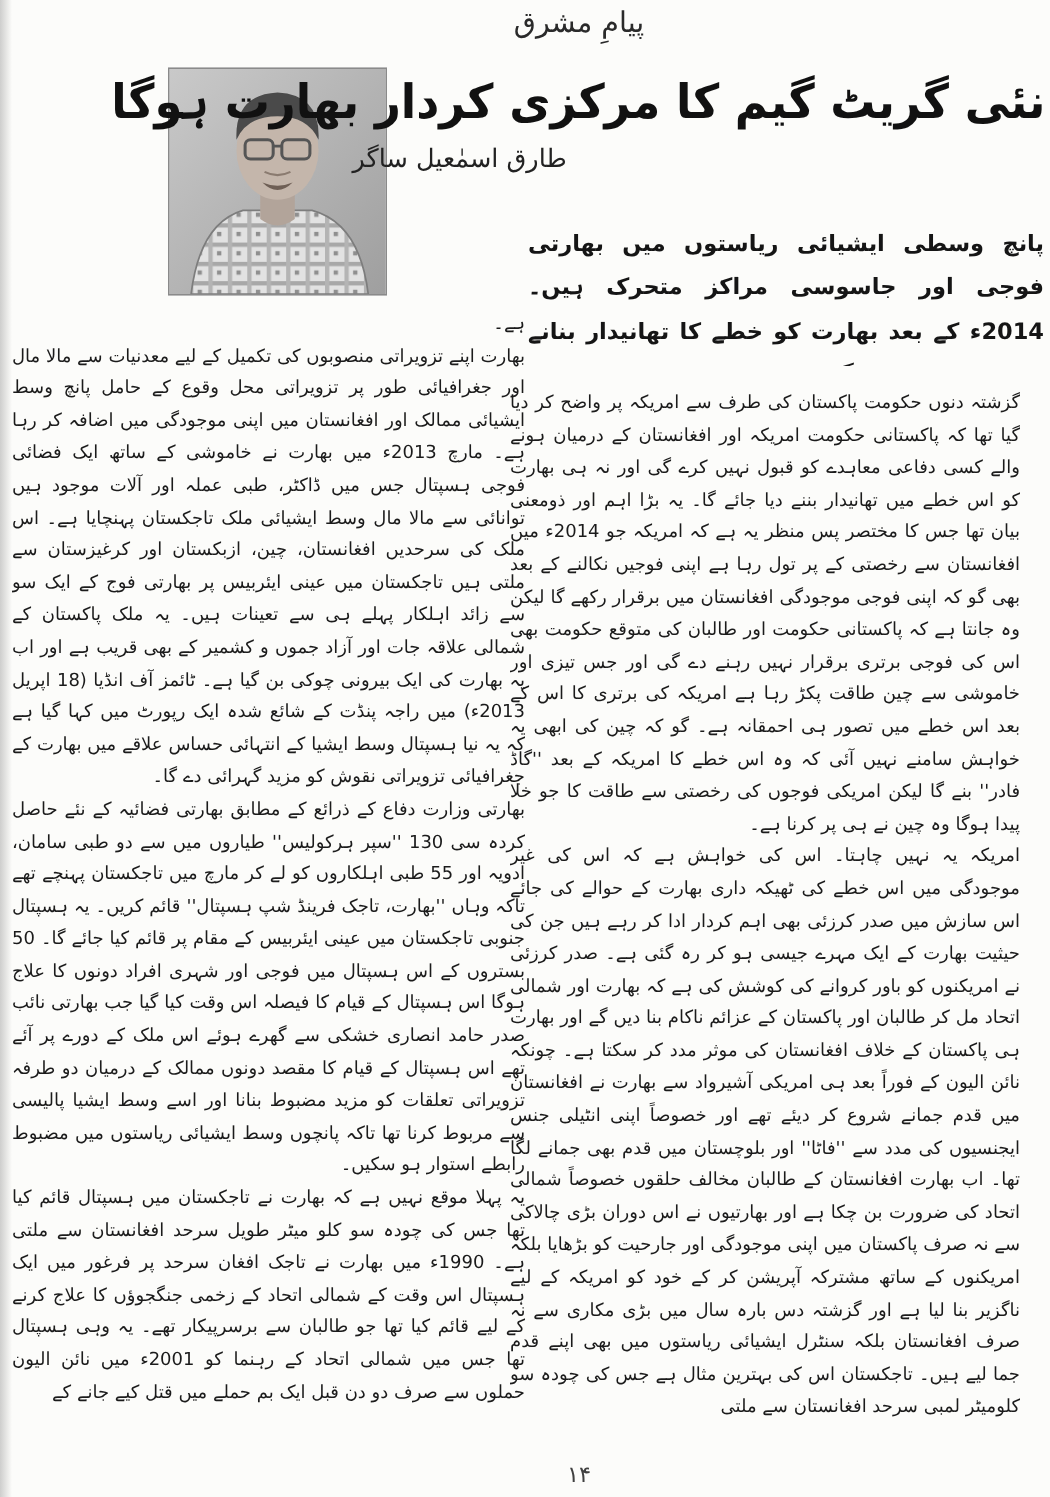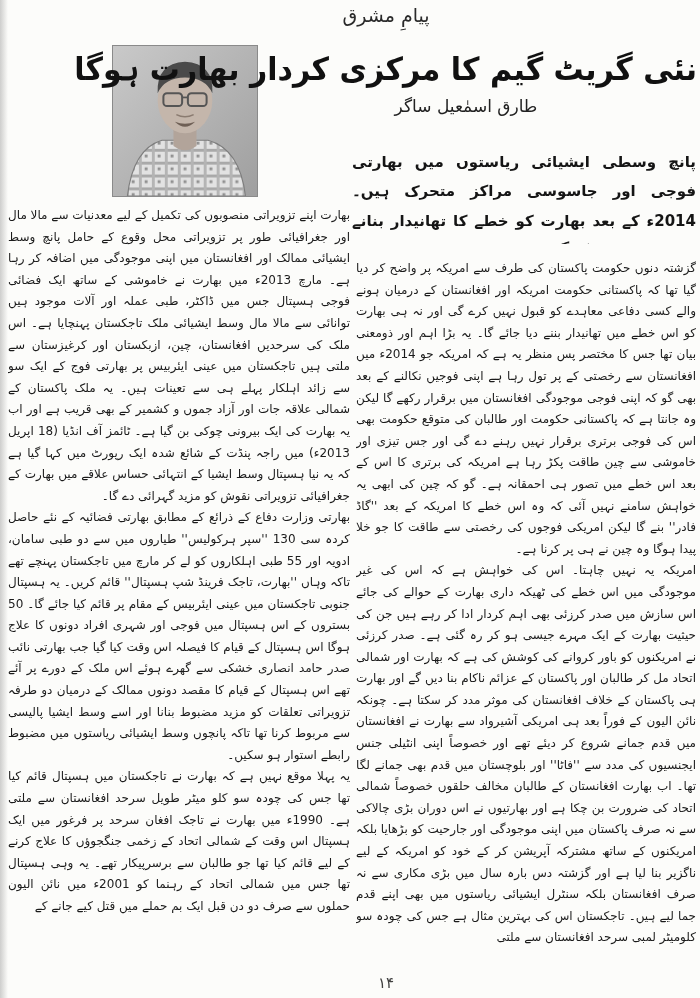--- a/index.html
+++ b/index.html
@@ -28,36 +28,36 @@
   .headline{
     position:absolute;left:235px;top:40px;width:462px;height:58px;
     direction:rtl;text-align:center;
     font-size:30px;font-weight:bold;color:#111;
     line-height:58px;white-space:nowrap;
     font-family:"DejaVu Sans",sans-serif;
     transform:scaleY(1.05);
   }
   .byline{
     position:absolute;left:235px;top:96px;width:462px;
-    direction:rtl;text-align:center;
+    direction:rtl;text-align:left;
     font-size:17px;color:#222;
   }
   .intro{
     position:absolute;left:352px;top:148px;width:344px;height:96px;
     direction:rtl;text-align:justify;text-align-last:center;
     font-size:15px;font-weight:bold;line-height:1.95;color:#151515;
     overflow:hidden;
   }
   .col{
     position:absolute;direction:rtl;text-align:justify;
     font-size:12px;line-height:1.8;color:#1b1b1b;overflow:hidden;
   }
   .col p{margin:0;}
   .col-left{left:8px;top:205px;width:342px;height:770px;}
-  .col-right{left:356px;top:258px;width:340px;height:716px;}
+  .col-right{left:340px;top:258px;width:340px;height:716px;}
   .page-number{
     position:absolute;left:0;bottom:6px;width:700px;
     text-align:center;font-size:15px;color:#404040;direction:rtl;padding-left:36px;
   }
 </style>
 </head>
 <body>
 
 <div class="scan-edge"></div>
 
@@ -95,18 +95,19 @@
 <div class="byline">طارق اسمٰعیل ساگر</div>
 
 <div class="intro">پانچ وسطی ایشیائی ریاستوں میں بھارتی فوجی اور جاسوسی مراکز متحرک ہیں۔2014ء کے بعد بھارت کو خطے کا تھانیدار بنانے کا گھناؤنا منصوبہ</div>
 
 <div class="col col-right">
   <p>گزشتہ دنوں حکومت پاکستان کی طرف سے امریکہ پر واضح کر دیا گیا تھا کہ پاکستانی حکومت امریکہ اور افغانستان کے درمیان ہونے والے کسی دفاعی معاہدے کو قبول نہیں کرے گی اور نہ ہی بھارت کو اس خطے میں تھانیدار بننے دیا جائے گا۔ یہ بڑا اہم اور ذومعنی بیان تھا جس کا مختصر پس منظر یہ ہے کہ امریکہ جو 2014ء میں افغانستان سے رخصتی کے پر تول رہا ہے اپنی فوجیں نکالنے کے بعد بھی گو کہ اپنی فوجی موجودگی افغانستان میں برقرار رکھے گا لیکن وہ جانتا ہے کہ پاکستانی حکومت اور طالبان کی متوقع حکومت بھی اس کی فوجی برتری برقرار نہیں رہنے دے گی اور جس تیزی اور خاموشی سے چین طاقت پکڑ رہا ہے امریکہ کی برتری کا اس کے بعد اس خطے میں تصور ہی احمقانہ ہے۔ گو کہ چین کی ابھی یہ خواہش سامنے نہیں آئی کہ وہ اس خطے کا امریکہ کے بعد ''گاڈ فادر'' بنے گا لیکن امریکی فوجوں کی رخصتی سے طاقت کا جو خلا پیدا ہوگا وہ چین نے ہی پر کرنا ہے۔</p>
   <p>امریکہ یہ نہیں چاہتا۔ اس کی خواہش ہے کہ اس کی غیر موجودگی میں اس خطے کی ٹھیکہ داری بھارت کے حوالے کی جائے اس سازش میں صدر کرزئی بھی اہم کردار ادا کر رہے ہیں جن کی حیثیت بھارت کے ایک مہرے جیسی ہو کر رہ گئی ہے۔ صدر کرزئی نے امریکنوں کو باور کروانے کی کوشش کی ہے کہ بھارت اور شمالی اتحاد مل کر طالبان اور پاکستان کے عزائم ناکام بنا دیں گے اور بھارت ہی پاکستان کے خلاف افغانستان کی موثر مدد کر سکتا ہے۔ چونکہ نائن الیون کے فوراً بعد ہی امریکی آشیرواد سے بھارت نے افغانستان میں قدم جمانے شروع کر دیئے تھے اور خصوصاً اپنی انٹیلی جنس ایجنسیوں کی مدد سے ''فاٹا'' اور بلوچستان میں قدم بھی جمانے لگا تھا۔ اب بھارت افغانستان کے طالبان مخالف حلقوں خصوصاً شمالی اتحاد کی ضرورت بن چکا ہے اور بھارتیوں نے اس دوران بڑی چالاکی سے نہ صرف پاکستان میں اپنی موجودگی اور جارحیت کو بڑھایا بلکہ امریکنوں کے ساتھ مشترکہ آپریشن کر کے خود کو امریکہ کے لیے ناگزیر بنا لیا ہے اور گزشتہ دس بارہ سال میں بڑی مکاری سے نہ صرف افغانستان بلکہ سنٹرل ایشیائی ریاستوں میں بھی اپنے قدم جما لیے ہیں۔ تاجکستان اس کی بہترین مثال ہے جس کی چودہ سو کلومیٹر لمبی سرحد افغانستان سے ملتی</p>
 </div>
 
 <div class="col col-left">
+  <p>ہے۔</p>
   <p>بھارت اپنے تزویراتی منصوبوں کی تکمیل کے لیے معدنیات سے مالا مال اور جغرافیائی طور پر تزویراتی محل وقوع کے حامل پانچ وسط ایشیائی ممالک اور افغانستان میں اپنی موجودگی میں اضافہ کر رہا ہے۔ مارچ 2013ء میں بھارت نے خاموشی کے ساتھ ایک فضائی فوجی ہسپتال جس میں ڈاکٹر، طبی عملہ اور آلات موجود ہیں توانائی سے مالا مال وسط ایشیائی ملک تاجکستان پہنچایا ہے۔ اس ملک کی سرحدیں افغانستان، چین، ازبکستان اور کرغیزستان سے ملتی ہیں تاجکستان میں عینی ایئربیس پر بھارتی فوج کے ایک سو سے زائد اہلکار پہلے ہی سے تعینات ہیں۔ یہ ملک پاکستان کے شمالی علاقہ جات اور آزاد جموں و کشمیر کے بھی قریب ہے اور اب یہ بھارت کی ایک بیرونی چوکی بن گیا ہے۔ ٹائمز آف انڈیا (18 اپریل 2013ء) میں راجہ پنڈت کے شائع شدہ ایک رپورٹ میں کہا گیا ہے کہ یہ نیا ہسپتال وسط ایشیا کے انتہائی حساس علاقے میں بھارت کے جغرافیائی تزویراتی نقوش کو مزید گہرائی دے گا۔</p>
   <p>بھارتی وزارت دفاع کے ذرائع کے مطابق بھارتی فضائیہ کے نئے حاصل کردہ سی 130 ''سپر ہرکولیس'' طیاروں میں سے دو طبی سامان، ادویہ اور 55 طبی اہلکاروں کو لے کر مارچ میں تاجکستان پہنچے تھے تاکہ وہاں ''بھارت، تاجک فرینڈ شپ ہسپتال'' قائم کریں۔ یہ ہسپتال جنوبی تاجکستان میں عینی ایئربیس کے مقام پر قائم کیا جائے گا۔ 50 بستروں کے اس ہسپتال میں فوجی اور شہری افراد دونوں کا علاج ہوگا اس ہسپتال کے قیام کا فیصلہ اس وقت کیا گیا جب بھارتی نائب صدر حامد انصاری خشکی سے گھرے ہوئے اس ملک کے دورے پر آئے تھے اس ہسپتال کے قیام کا مقصد دونوں ممالک کے درمیان دو طرفہ تزویراتی تعلقات کو مزید مضبوط بنانا اور اسے وسط ایشیا پالیسی سے مربوط کرنا تھا تاکہ پانچوں وسط ایشیائی ریاستوں میں مضبوط رابطے استوار ہو سکیں۔</p>
   <p>یہ پہلا موقع نہیں ہے کہ بھارت نے تاجکستان میں ہسپتال قائم کیا تھا جس کی چودہ سو کلو میٹر طویل سرحد افغانستان سے ملتی ہے۔ 1990ء میں بھارت نے تاجک افغان سرحد پر فرغور میں ایک ہسپتال اس وقت کے شمالی اتحاد کے زخمی جنگجوؤں کا علاج کرنے کے لیے قائم کیا تھا جو طالبان سے برسرپیکار تھے۔ یہ وہی ہسپتال تھا جس میں شمالی اتحاد کے رہنما کو 2001ء میں نائن الیون حملوں سے صرف دو دن قبل ایک بم حملے میں قتل کیے جانے کے</p>
 </div>
 
 <div class="page-number">۱۴</div>
 
 </body></html>

